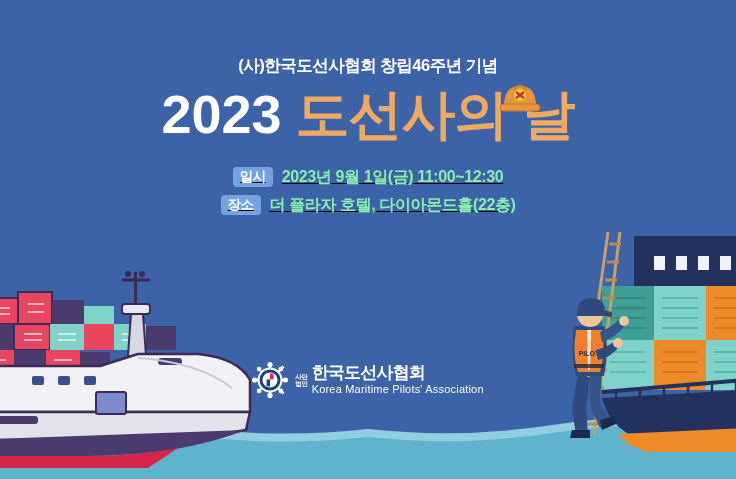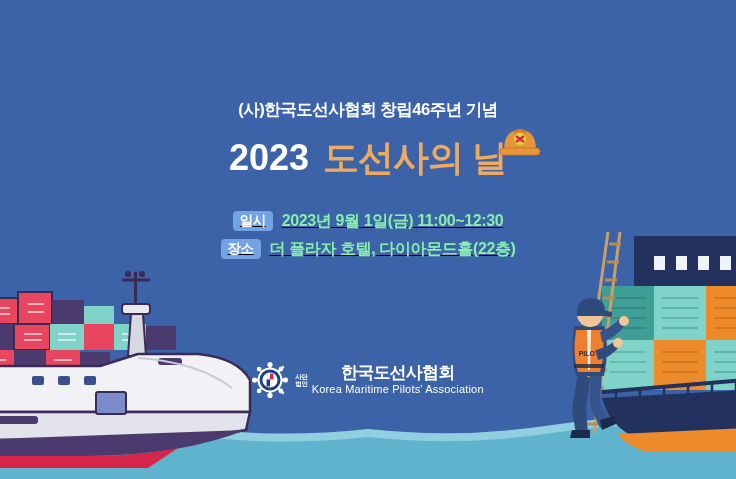--- a/index.html
+++ b/index.html
@@ -25,37 +25,37 @@
   .content{
     position:absolute;left:0;top:0;width:736px;height:479px;
     text-align:center;
     z-index:40;
     pointer-events:none;
   }
   .content > *{pointer-events:auto;}
 
   .subtitle{
     margin:0;
-    padding-top:100px;
+    padding-top:56px;
     font-size:16.5px;
     font-weight:bold;
     letter-spacing:-0.5px;
     color:#ffffff;
     line-height:1.2;
   }
 
   .title-wrap{
     position:relative;
     margin-top:6px;
     height:62px;
     line-height:62px;
     white-space:nowrap;
   }
   .title{
-    font-size:36px;
+    font-size:54px;
     font-weight:bold;
     letter-spacing:-1px;
     display:inline-block;
     vertical-align:middle;
   }
   .title .year{color:#ffffff;margin-right:14px;letter-spacing:0px;}
   .title .korean{color:#efaa62;}
 
   
   .hardhat{
@@ -115,21 +115,21 @@
     display:flex;align-items:center;gap:4px;
   }
   .logo-prefix{
     font-size:6.5px;font-weight:bold;color:#ffffff;
     line-height:1.15;text-align:center;
     letter-spacing:-0.3px;
   }
   .logo-names{text-align:left;}
   .logo-kr{
     font-size:17px;font-weight:bold;color:#ffffff;
-    letter-spacing:-0.8px;line-height:1.05;display:block;text-align:center;
+    letter-spacing:-0.8px;line-height:1.05;display:block;
   }
   .logo-en{
     font-size:11px;color:#ffffff;letter-spacing:0.2px;
     line-height:1.2;display:block;margin-top:1px;
   }
 
   
   .art{position:absolute;top:0;left:0;width:736px;height:479px;z-index:10;}
   .art svg{position:absolute;display:block;}
   .art-left{left:-12px;top:262px;}

